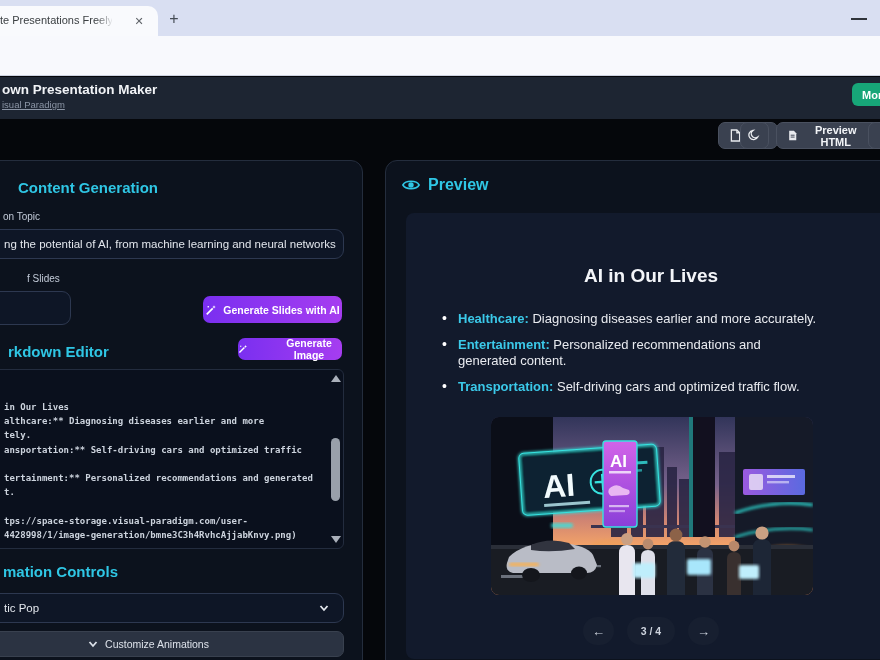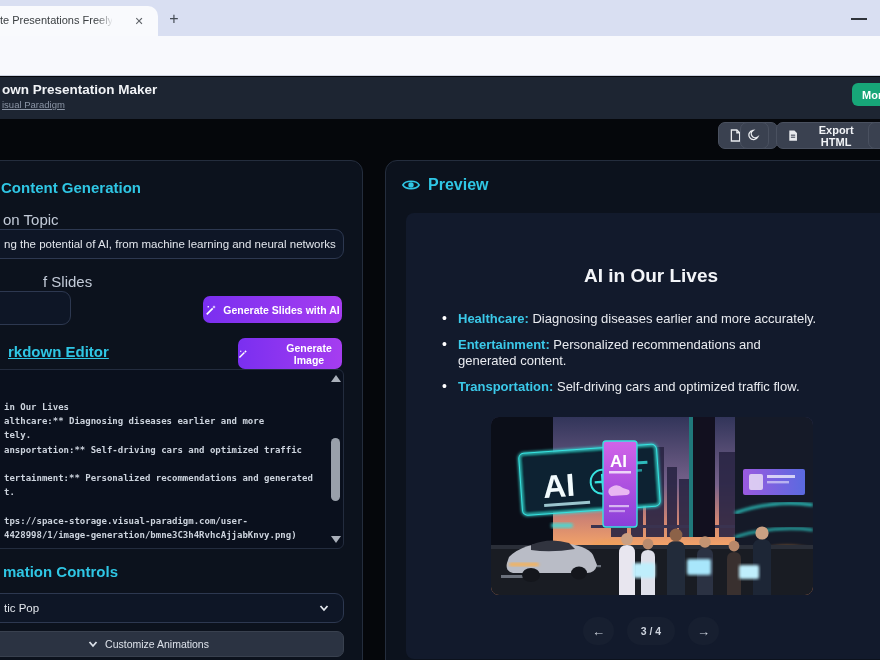--- a/index.html
+++ b/index.html
@@ -40,21 +40,21 @@
               padding-left:10px; }
 
   
   .act-btn { position:absolute; height:27px; background:#3a4150; border:1px solid #4a5160; border-radius:7px;
              color:#f2f4f7; font-size:11px; font-weight:bold; display:flex; align-items:center; gap:6px;
              padding:0 11px; }
 
   
   .panel { position:absolute; background:#0c121d; border:1px solid #242d3d; border-radius:12px; }
   .h-cyan { color:#2fc6e4; font-weight:bold; font-size:15px; }
-  .flabel { font-size:15px; color:#c3cbd8; }
+  .flabel { font-size:10px; color:#c3cbd8; }
   .field { position:absolute; background:#0e1626; border:1px solid #2d3850; border-radius:9px;
            color:#e2e6ec; font-size:11.5px; font-family:"Liberation Sans",sans-serif; }
   .grad-btn { position:absolute; background:linear-gradient(90deg,#7a2ff0,#a63df0); border:none;
               border-radius:7px; color:#fff; font-weight:bold; font-size:10.5px; display:flex;
               align-items:center; justify-content:center; gap:6px;margin-left:39px; }
 
   .editor { position:absolute; left:-8px; top:208px; width:391px; height:180px; background:#0a101d;
             border:1px solid #232c3e; border-radius:6px; overflow:hidden; }
   .editor pre { position:absolute; left:0; top:0; right:16px; bottom:0; padding:30px 6px 8px 50px;
                 font-family:"DejaVu Sans Mono", monospace; font-size:9px; line-height:14.2px;
@@ -152,46 +152,46 @@
   <svg style="width:13px;height:13px;" viewBox="0 0 14 14">
     <path d="M10.5 8.6 A5 5 0 1 1 5.4 1.5 A4.2 4.2 0 0 0 10.5 8.6 z" fill="none" stroke="#e8eaee" stroke-width="1.4"></path>
   </svg>
 </button>
 <button class="act-btn" style="left:776px; top:122px;">
   <svg class="chev" style="width:11px;height:13px;" viewBox="0 0 12 14">
     <path d="M1.5 1 h6 l3 3 v9 h-9 z" fill="#e8eaee"></path>
     <rect x="3.4" y="6" width="5" height="1.2" fill="#3a4150"></rect>
     <rect x="3.4" y="8.4" width="5" height="1.2" fill="#3a4150"></rect>
   </svg>
-  <span>Export HTML</span>
+  <span>Preview HTML</span>
 </button>
 <button class="act-btn" style="left:868px; top:122px; width:40px;">
   
 </button>
 
 <div class="panel" style="left:-40px; top:160px; width:403px; height:520px;">
-  <div class="h-cyan abs" style="left:40px; top:18px;text-align:center;">Content Generation</div>
+  <div class="h-cyan abs" style="left:57px; top:18px;text-align:center;">Content Generation</div>
 
   <div class="flabel abs" style="left:42px; top:50px;">on Topic</div>
   <input class="field" style="left: -8px; top: 68px; width: 391px; height: 30px; padding-left: 50px;" readonly="" value="ng the potential of AI, from machine learning and neural networks">
 
-  <div class="flabel abs" style="left:58px; top:112px;padding-left:24px;">f Slides</div>
+  <div class="flabel abs" style="left:42px; top:112px;padding-left:24px;">f Slides</div>
   <input class="field" style="left: -8px; top: 130px; width: 118px; height: 34px; padding-left: 50px;" readonly="">
 
   <button class="grad-btn" style="right:20px; top:135px; width:139px; height:27px;">
     <svg style="width:12px;height:12px;" viewBox="0 0 14 14">
       <line x1="2" y1="12" x2="9" y2="5" stroke="#fff" stroke-width="2"></line>
       <path d="M10.5 1.5 l.6 1.4 1.4 .6 -1.4 .6 -.6 1.4 -.6 -1.4 -1.4 -.6 1.4 -.6 z" fill="#fff"></path>
       <rect x="3" y="2.4" width="1.6" height="1.6" fill="#fff"></rect>
     </svg>
     <span>Generate Slides with AI</span>
   </button>
 
-  <div class="h-cyan abs" style="left:47px; top:182px;text-decoration:underline;">rkdown Editor</div>
-  <button class="grad-btn" style="right:20px; top:177px; width:104px; height:31px;gap:28px;">
+  <div class="h-cyan abs" style="left:47px; top:182px;">rkdown Editor</div>
+  <button class="grad-btn" style="right:20px; top:177px; width:104px; height:22px;gap:28px;">
     <svg style="width:12px;height:12px;" viewBox="0 0 14 14">
       <line x1="2" y1="12" x2="9" y2="5" stroke="#fff" stroke-width="2"></line>
       <path d="M10.5 1.5 l.6 1.4 1.4 .6 -1.4 .6 -.6 1.4 -.6 -1.4 -1.4 -.6 1.4 -.6 z" fill="#fff"></path>
       <rect x="3" y="2.4" width="1.6" height="1.6" fill="#fff"></rect>
     </svg>
     <span>Generate Image</span>
   </button>
 
   <div class="editor">
     <pre>in Our Lives

